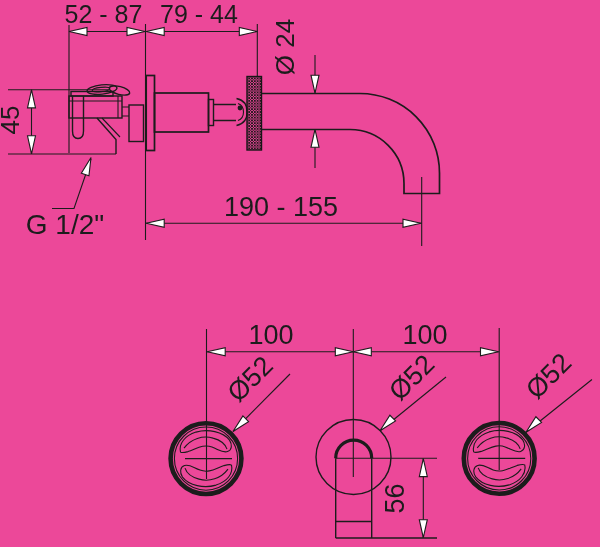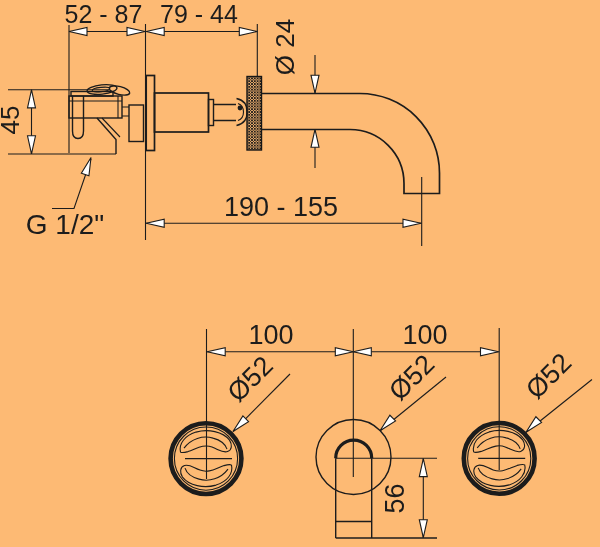--- a/index.html
+++ b/index.html
@@ -1,16 +1,16 @@
 <!DOCTYPE html>
 <html><head>
 <meta charset="utf-8">
 <style>
   html,body{margin:0;padding:0;background:#ffffff;}
-  .stage{position:relative;width:600px;height:547px;background:#fdba74;overflow:hidden;}
+  .stage{position:relative;width:600px;height:547px;background:#ec4899;overflow:hidden;}
   svg{display:block;}
   text{font-family:"Liberation Sans","DejaVu Sans",sans-serif;fill:#1c1c1c;}
   .t25{font-size:25px;}
   .t26{font-size:26px;}
   .t27{font-size:27px;}
   .t28{font-size:28px;}
   .ln{stroke:#1c1c1c;fill:none;stroke-linecap:butt;}
   .thin{stroke-width:1.1;}
   .med{stroke-width:1.4;}
   .out{stroke-width:1.7;}

